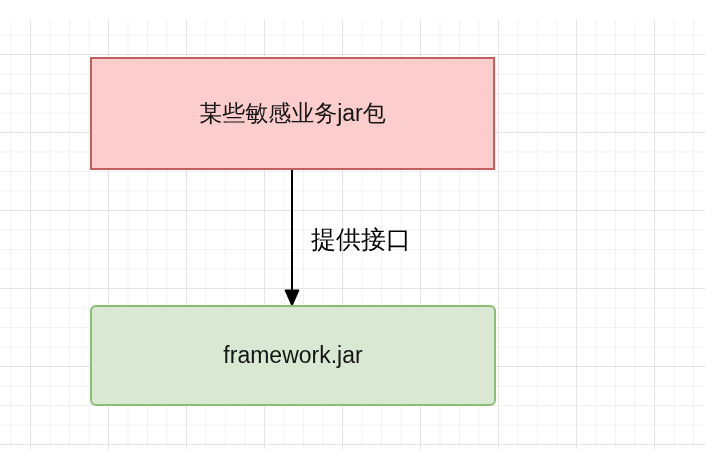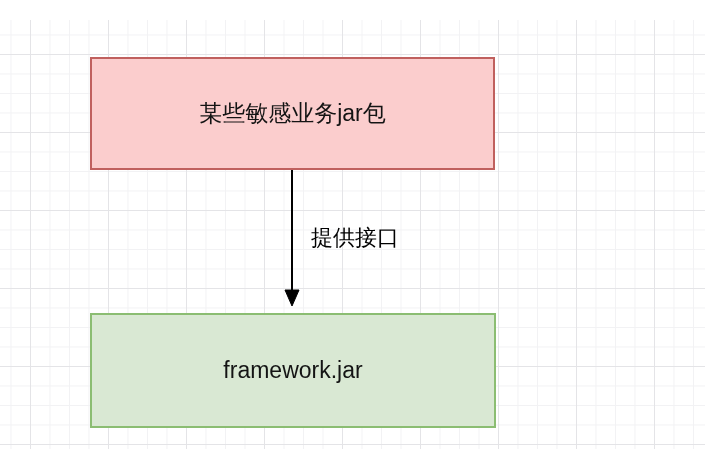--- a/index.html
+++ b/index.html
@@ -49,36 +49,37 @@
     white-space: nowrap;
   }
   .node-sensitive {
     left: 90px;
     top: 37px;
     width: 405px;
     height: 113px;
   }
   .node-framework {
     left: 90px;
-    top: 293px;
+    top: 285px;
     width: 406px;
-    height: 115px;
+    height: 101px;
+    border-radius: 6px;
   }
   .edge-svg {
     position: absolute;
     left: 281px;
     top: 150px;
     width: 22px;
     height: 137px;
   }
   .edge-label {
     position: absolute;
     left: 311px;
     top: 203px;
-    font-size: 22px;
+    font-size: 25px;
     color: #000000;
     white-space: nowrap;
   }
 </style>
 </head>
 <body>
 
 <div class="canvas">
 
   <div class="node node-sensitive" style="background-color: rgb(251, 205, 205); border-color: rgb(192, 96, 94);">

